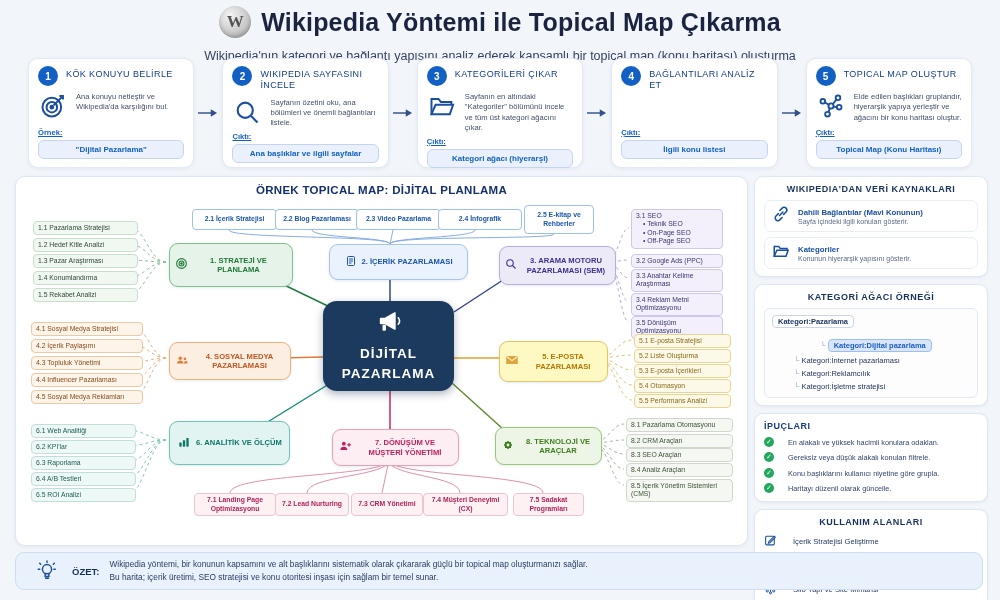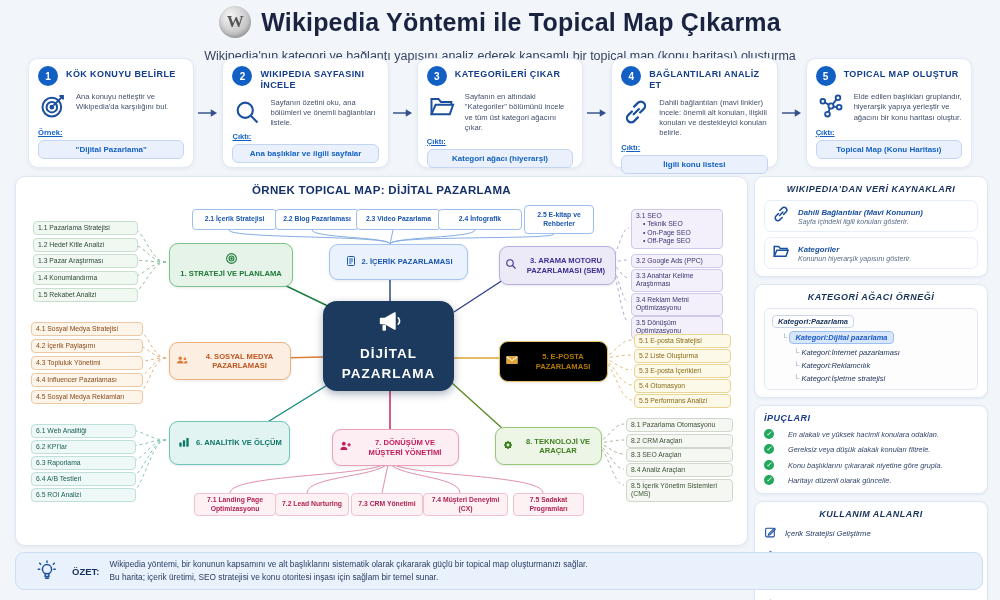--- a/index.html
+++ b/index.html
@@ -11,21 +11,21 @@
   .hdr-row{display:flex;align-items:center;justify-content:center;gap:10px;}
   .wlogo{width:32px;height:32px;border-radius:50%;background:radial-gradient(circle at 35% 30%,#f4f4f4,#c7c7c7 60%,#8f8f8f);display:flex;align-items:center;justify-content:center;font-family:"Liberation Serif",serif;font-weight:bold;font-size:17px;color:#555;box-shadow:inset 0 -2px 4px rgba(0,0,0,.18);}
   .title{font-size:25px;font-weight:bold;color:#1a2440;letter-spacing:.2px;}
   .subtitle{font-size:12.5px;color:#36425f;margin-top:11px;}
 
   
   .steps{position:absolute;left:28px;top:58px;width:944px;height:110px;display:flex;align-items:stretch;gap:4px;}
   .stepcard{flex:1;background:#fff;border:1px solid #e3eaf5;border-radius:10px;box-shadow:0 1px 4px rgba(30,60,120,.08);padding:7px 9px 8px;display:flex;flex-direction:column;}
   .st-top{display:flex;align-items:flex-start;gap:8px;}
   .st-num{width:20px;height:20px;min-width:20px;border-radius:50%;background:#1360c4;color:#fff;font-size:10px;font-weight:bold;display:flex;align-items:center;justify-content:center;}
-  .st-title{font-size:9px;font-weight:bold;color:#123c8c;letter-spacing:.4px;line-height:1.25;padding-top:3px;}
+  .st-title{font-size:9px;font-weight:normal;color:#123c8c;letter-spacing:.4px;line-height:1.25;padding-top:3px;}
   .st-mid{display:flex;gap:8px;margin-top:6px;align-items:flex-start;}
   .st-icon{width:30px;min-width:30px;display:flex;justify-content:center;}
   .st-desc{font-size:7.6px;color:#41506b;line-height:1.35;}
   .st-outlab{font-size:7.6px;font-weight:bold;color:#1360c4;margin-top:auto;padding-top:4px;text-decoration:underline;}
   .st-pill{margin-top:3px;background:#eaf1fc;border:1px solid #c3d5f2;border-radius:6px;text-align:center;font-size:8px;font-weight:bold;color:#1261c4;padding:4px 2px;}
   .arrowsep{width:20px;min-width:20px;display:flex;align-items:center;justify-content:center;}
 
   
   .mapcard{position:absolute;left:15px;top:176px;width:731px;height:368px;background:#fff;border:1px solid #dde6f2;border-radius:10px;box-shadow:0 1px 4px rgba(30,60,120,.07);}
   .map-title{position:absolute;top:7px;left:0;width:100%;text-align:center;font-size:11.5px;font-weight:bold;color:#14316b;letter-spacing:.3px;}
@@ -38,49 +38,49 @@
   .g3i{background:#f3f0fb;border-color:#cfc8e8;color:#3b3470;}
   .g5i{background:#fdf9e8;border-color:#e9d490;color:#8a6a15;}
   .g8i{background:#f4f7f2;border-color:#cfd8ca;color:#3d5233;}
   .g2i{background:#fff;border-color:#9cbfec;color:#1a56b0;font-weight:bold;justify-content:center;text-align:center;}
   .g7i{background:#fdf1f4;border-color:#f0c3d0;color:#b02456;font-weight:bold;justify-content:center;text-align:center;}
   .seobox{flex-direction:column;align-items:flex-start;}
   .seobox .sub{padding-left:7px;}
   .seobox .sub::before{content:"• ";}
 
   .gnode{position:absolute;border:1.3px solid;border-radius:9px;display:flex;align-items:center;justify-content:center;gap:5px;font-weight:bold;font-size:7.6px;line-height:1.25;text-align:center;padding:2px 5px;box-shadow:0 1px 3px rgba(20,40,80,.10);}
-  .n1{background:#e6f3e8;border-color:#7cc28a;color:#1e7a39;flex-direction:column;gap:2px;}
+  .n1{background:#e6f3e8;border-color:#7cc28a;color:#1e7a39;flex-direction:row;gap:2px;}
   .n2{background:#eaf2fd;border-color:#a6c4ee;color:#1a56b0;}
   .n3{background:#edeaf8;border-color:#b8aede;color:#3d2f91;}
   .n4{background:#fcefe2;border-color:#eeb07c;color:#c05621;}
-  .n5{background:#000000;border-color:#e7c565;color:#b27803;}
+  .n5{background:#fef9c3;border-color:#e7c565;color:#b27803;}
   .n6{background:#e2f4f1;border-color:#6cc5b8;color:#0e7569;}
   .n7{background:#fceef2;border-color:#eba0b6;color:#c21d5c;}
   .n8{background:#edf6e6;border-color:#96c876;color:#3f7d20;}
   .center-node{position:absolute;left:307px;top:124px;width:131px;height:90px;background:#1c3a5e;border-radius:14px;display:flex;flex-direction:column;align-items:center;justify-content:center;gap:6px;box-shadow:0 3px 8px rgba(15,35,70,.35);}
   .center-label{color:#fff;font-weight:bold;font-size:13.5px;letter-spacing:1px;text-align:center;line-height:1.45;width:110px;}
 
   
   .sidebar{position:absolute;left:754px;top:176px;width:234px;display:flex;flex-direction:column;gap:7px;}
-  .panel{background:#fff;border:1px solid #dfe7f2;border-radius:9px;box-shadow:0 1px 3px rgba(30,60,120,.07);padding:7px 9px;font-style:italic;}
+  .panel{background:#fff;border:1px solid #dfe7f2;border-radius:9px;box-shadow:0 1px 3px rgba(30,60,120,.07);padding:7px 9px;}
   .p-title{font-size:9px;font-weight:bold;color:#16325c;letter-spacing:.5px;text-align:center;margin-bottom:6px;}
   .src-item{border:1px solid #e7eef8;border-radius:7px;display:flex;align-items:center;gap:8px;padding:4px 7px;margin-top:5px;}
   .src-tit{font-size:7.8px;font-weight:bold;color:#1a4fa0;}
   .src-desc{font-size:7px;color:#5a6b85;margin-top:1px;}
   .treebox{border:1px solid #e2e9f4;border-radius:6px;padding:6px 7px;background:#fdfdfe;font-size:7.5px;color:#24365c;}
   .chip{display:inline-block;border:1px solid #c9d6ea;border-radius:4px;padding:1px 5px;font-weight:bold;color:#16325c;background:#fff;}
   .chip.hl{background:#d9e6fa;border-color:#9dbef0;color:#1a5cc8;}
-  .tr1{margin:3px 0 0 10px;}
+  .tr1{margin:11px 0 0 10px;text-align:center;}
   .tr2{margin:4px 0 0 22px;}
   .tr2::before,.tr1::before{content:"└ ";color:#8fa3c0;font-weight:normal;}
   .tip-row{display:flex;align-items:flex-start;gap:14px;margin-top:5px;}
   .tip-row .txt{font-size:7.3px;color:#33456b;line-height:1.3;padding-top:1px;}
   .check{width:10px;height:10px;min-width:10px;border-radius:50%;background:#22a75d;color:#fff;font-size:7px;display:flex;align-items:center;justify-content:center;}
   .check::after{content:"✓";}
-  .use-row{display:flex;align-items:center;gap:8px;margin-top:6px;}
+  .use-row{display:flex;align-items:center;gap:16px;margin-top:6px;}
   .use-row .txt{font-size:7.6px;color:#233a63;}
   .p-tips .p-title,.p-tree .p-title{text-align:left;}
   .p-tips .p-title{color:#1a3a8c;}
 
   
   .summary{position:absolute;left:15px;top:552px;width:968px;height:38px;background:#e8f1fc;border:1px solid #cdddf3;border-radius:9px;display:flex;align-items:center;box-sizing:border-box;padding:0 10px;}
   .sum-icon{width:42px;display:flex;justify-content:center;}
   .sum-label{font-size:9.5px;font-weight:bold;color:#16325c;margin:0 10px 0 4px;}
   .sum-lines{font-size:8.3px;color:#2a3c63;line-height:1.55;}
 </style>
@@ -174,30 +174,20 @@
           <line x1="0" y1="5" x2="15" y2="5" stroke="#34508c" stroke-width="1.6"></line>
           <path d="M14 1 L21 5 L14 9 z" fill="#34508c"></path>
         </svg>
       </div>
 
     <div class="stepcard">
       <div class="st-top">
           <div class="st-num">4</div>
           <div class="st-title">BAĞLANTILARI ANALİZ ET</div>
         </div>
-      <div class="st-mid">
-        <div class="st-icon">
-          <svg width="28" height="28" viewBox="0 0 24 24" fill="none" stroke="#1a4fa0" stroke-width="1.9" stroke-linecap="round">
-              <path d="M10 14 l4.5 -4.5"></path>
-              <path d="M8.5 11.5 l-3.2 3.2 a3.6 3.6 0 0 0 5.1 5.1 l3.2 -3.2"></path>
-              <path d="M15.5 12.5 l3.2 -3.2 a3.6 3.6 0 0 0 -5.1 -5.1 l-3.2 3.2"></path>
-            </svg>
-        </div>
-        <div class="st-desc">Dahili bağlantıları (mavi linkler) incele: önemli alt konuları, ilişkili konuları ve destekleyici konuları belirle.</div>
-      </div>
       <div class="st-outlab">Çıktı:</div>
       <div class="st-pill">İlgili konu listesi</div>
     </div>
 
     <div class="arrowsep">
         <svg width="20" height="10" viewBox="0 0 22 10">
           <line x1="0" y1="5" x2="15" y2="5" stroke="#34508c" stroke-width="1.6"></line>
           <path d="M14 1 L21 5 L14 9 z" fill="#34508c"></path>
         </svg>
       </div>
@@ -222,21 +212,21 @@
             </svg>
         </div>
         <div class="st-desc">Elde edilen başlıkları gruplandır, hiyerarşik yapıya yerleştir ve ağacını bir konu haritası oluştur.</div>
       </div>
       <div class="st-outlab">Çıktı:</div>
       <div class="st-pill">Topical Map (Konu Haritası)</div>
     </div>
   </div>
 
   <div class="mapcard">
-    <div class="map-title">ÖRNEK TOPICAL MAP: DİJİTAL PAZARLAMA</div>
+    <div class="map-title">ÖRNEK TOPICAL MAP: DİJİTAL PLANLAMA</div>
 
     <svg class="map-svg" viewBox="0 0 731 368">
 
       <path d="M260,104 L318,132" stroke="#1f7a3d" stroke-width="1.4" fill="none"></path>
       <path d="M374,97 L374,124" stroke="#23406e" stroke-width="1.4" fill="none"></path>
       <path d="M438,135 L490,101" stroke="#32418f" stroke-width="1.4" fill="none"></path>
       <path d="M307,180 L263,181" stroke="#e07b39" stroke-width="1.4" fill="none"></path>
       <path d="M438,181 L483,181" stroke="#dfa433" stroke-width="1.4" fill="none"></path>
       <path d="M313,207 L250,246" stroke="#12897b" stroke-width="1.4" fill="none"></path>
       <path d="M374,214 L374,252" stroke="#c2185b" stroke-width="1.4" fill="none"></path>
@@ -474,21 +464,21 @@
       <div class="tip-row">
           <span class="check"></span>
           <span class="txt">En alakalı ve yüksek hacimli konulara odaklan.</span>
         </div>
       <div class="tip-row">
           <span class="check"></span>
           <span class="txt">Gereksiz veya düşük alakalı konuları filtrele.</span>
         </div>
       <div class="tip-row">
           <span class="check"></span>
-          <span class="txt">Konu başlıklarını çıkararak niyetine göre grupla.</span>
+          <span class="txt">Konu başlıklarını kullanıcı niyetine göre grupla.</span>
         </div>
       <div class="tip-row">
           <span class="check"></span>
           <span class="txt">Haritayı düzenli olarak güncelle.</span>
         </div>
     </div>
 
     <div class="panel">
       <div class="p-title">KULLANIM ALANLARI</div>
       <div class="use-row">

